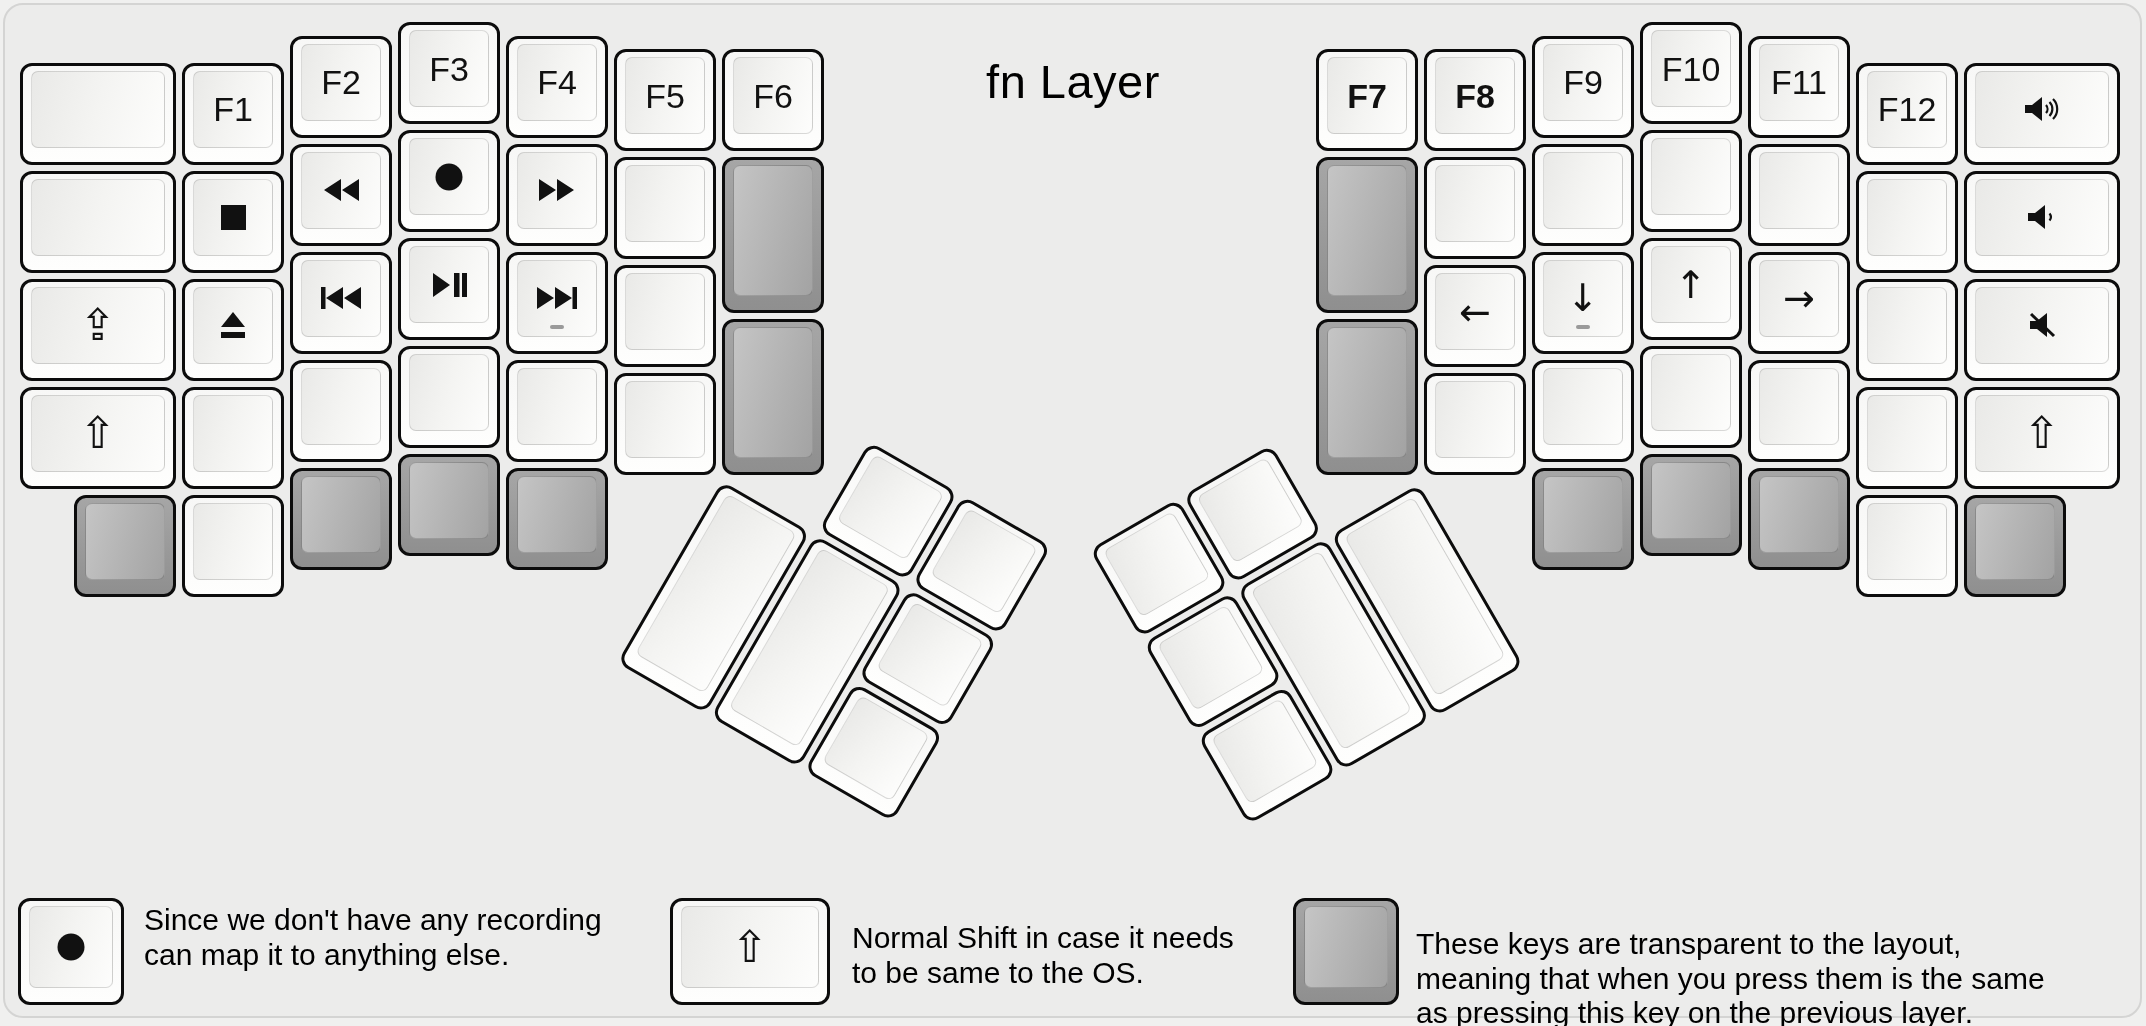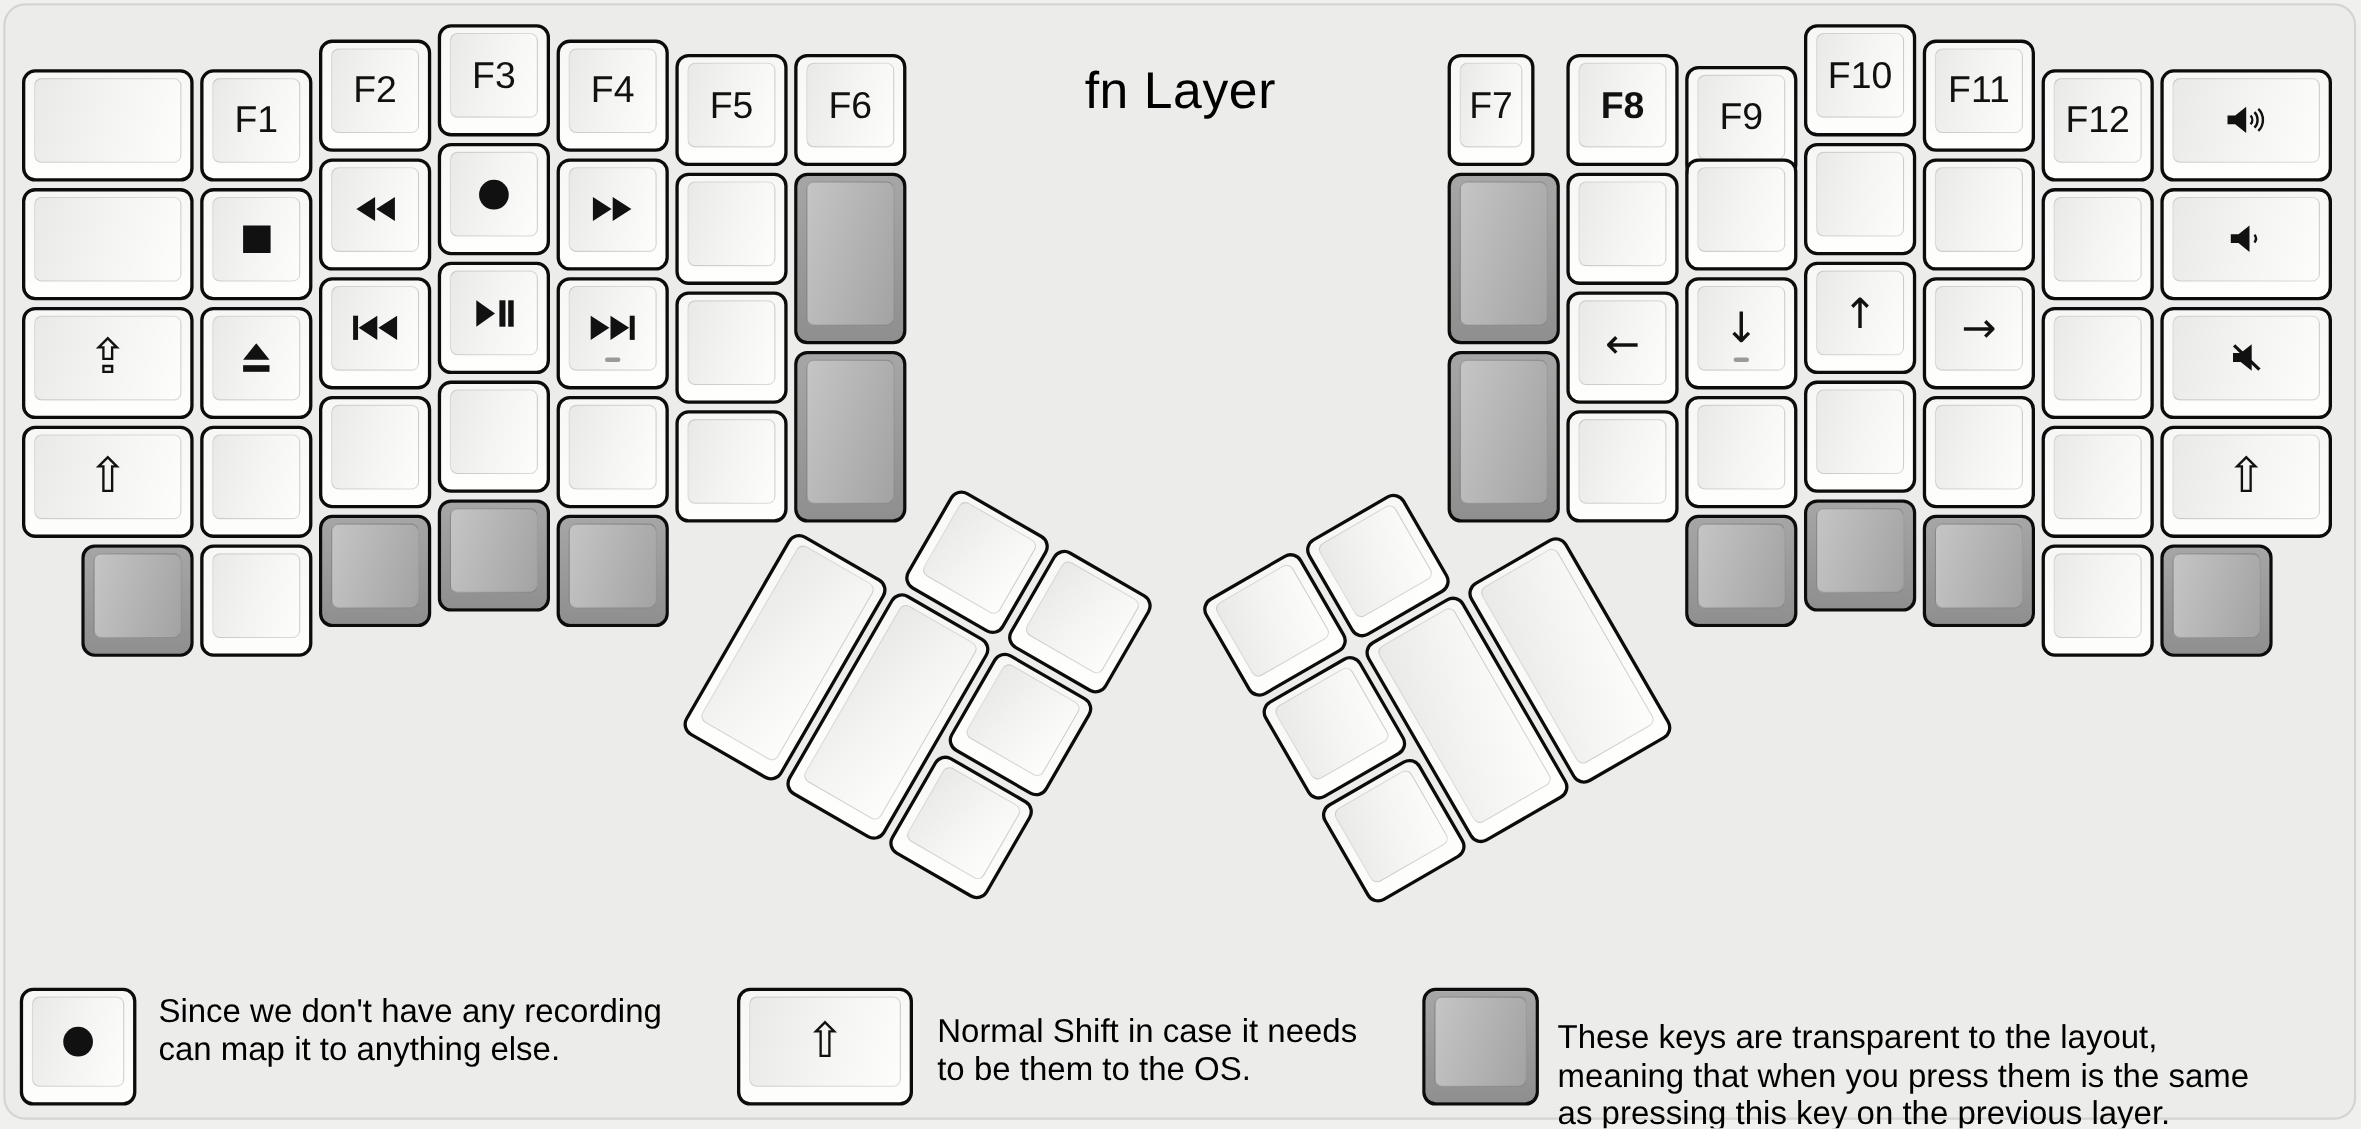--- a/index.html
+++ b/index.html
@@ -235,21 +235,21 @@
       </div>
       <div class="key transparent" style="width: 102px; height: 102px; left: 290px; top: 467.5px;">
         <div class="keytop"></div>
       </div>
       <div class="key transparent" style="width: 102px; height: 102px; left: 398px; top: 454px;">
         <div class="keytop"></div>
       </div>
       <div class="key transparent" style="width: 102px; height: 102px; left: 506px; top: 467.5px;">
         <div class="keytop"></div>
       </div>
-      <div class="key" style="width: 79px; height: 102px; left: 1316px; top: 49px;">
+      <div class="key" style="width: 102px; height: 102px; left: 1316px; top: 49px; font-weight: bold;">
         <div class="keytop">
           <span class="klabel">F7</span>
         </div>
       </div>
       <div class="key transparent" style="width: 102px; height: 156px; left: 1316px; top: 157px;">
         <div class="keytop"></div>
       </div>
       <div class="key transparent" style="width: 102px; height: 156px; left: 1316px; top: 319px;">
         <div class="keytop"></div>
       </div>
@@ -262,21 +262,21 @@
         <div class="keytop"></div>
       </div>
       <div class="key" style="width: 102px; height: 102px; left: 1424px; top: 265px;">
         <div class="keytop">
           <span class="glyph textglyph" style="font-size: 38px; line-height: 1;">←</span>
         </div>
       </div>
       <div class="key" style="width: 102px; height: 102px; left: 1424px; top: 373px;">
         <div class="keytop"></div>
       </div>
-      <div class="key" style="width: 102px; height: 102px; left: 1532px; top: 35.5px; margin-top: 24px;">
+      <div class="key" style="width: 102px; height: 102px; left: 1532px; top: 35.5px;">
         <div class="keytop">
           <span class="klabel">F9</span>
         </div>
       </div>
       <div class="key" style="width: 102px; height: 102px; left: 1532px; top: 143.5px;">
         <div class="keytop"></div>
       </div>
       <div class="key" style="width: 102px; height: 102px; left: 1532px; top: 251.5px;">
         <div class="keytop">
           <span class="glyph textglyph" style="font-size: 38px; line-height: 1;">↓</span>
@@ -399,21 +399,21 @@
         <div>Since we don't have any recording</div>
         <div>can map it to anything else.</div>
       </div>
       <div class="key" style="width: 160px; height: 107px; left: 670px; top: 898px;">
         <div class="keytop">
           <span class="glyph textglyph" style="font-size: 44px; line-height: 1;">⇧</span>
         </div>
       </div>
       <div class="legend-text" style="left: 852px; top: 921px;">
         <div>Normal Shift in case it needs</div>
-        <div>to be them to the OS.</div>
+        <div>to be same to the OS.</div>
       </div>
       <div class="key transparent" style="width: 106px; height: 107px; left: 1293px; top: 898px;">
         <div class="keytop"></div>
       </div>
       <div class="legend-text" style="left: 1416px; top: 903px; margin-top: 24px;">
         <div>These keys are transparent to the layout,</div>
         <div>meaning that when you press them is the same</div>
         <div>as pressing this key on the previous layer.</div>
       </div>
     </div>

